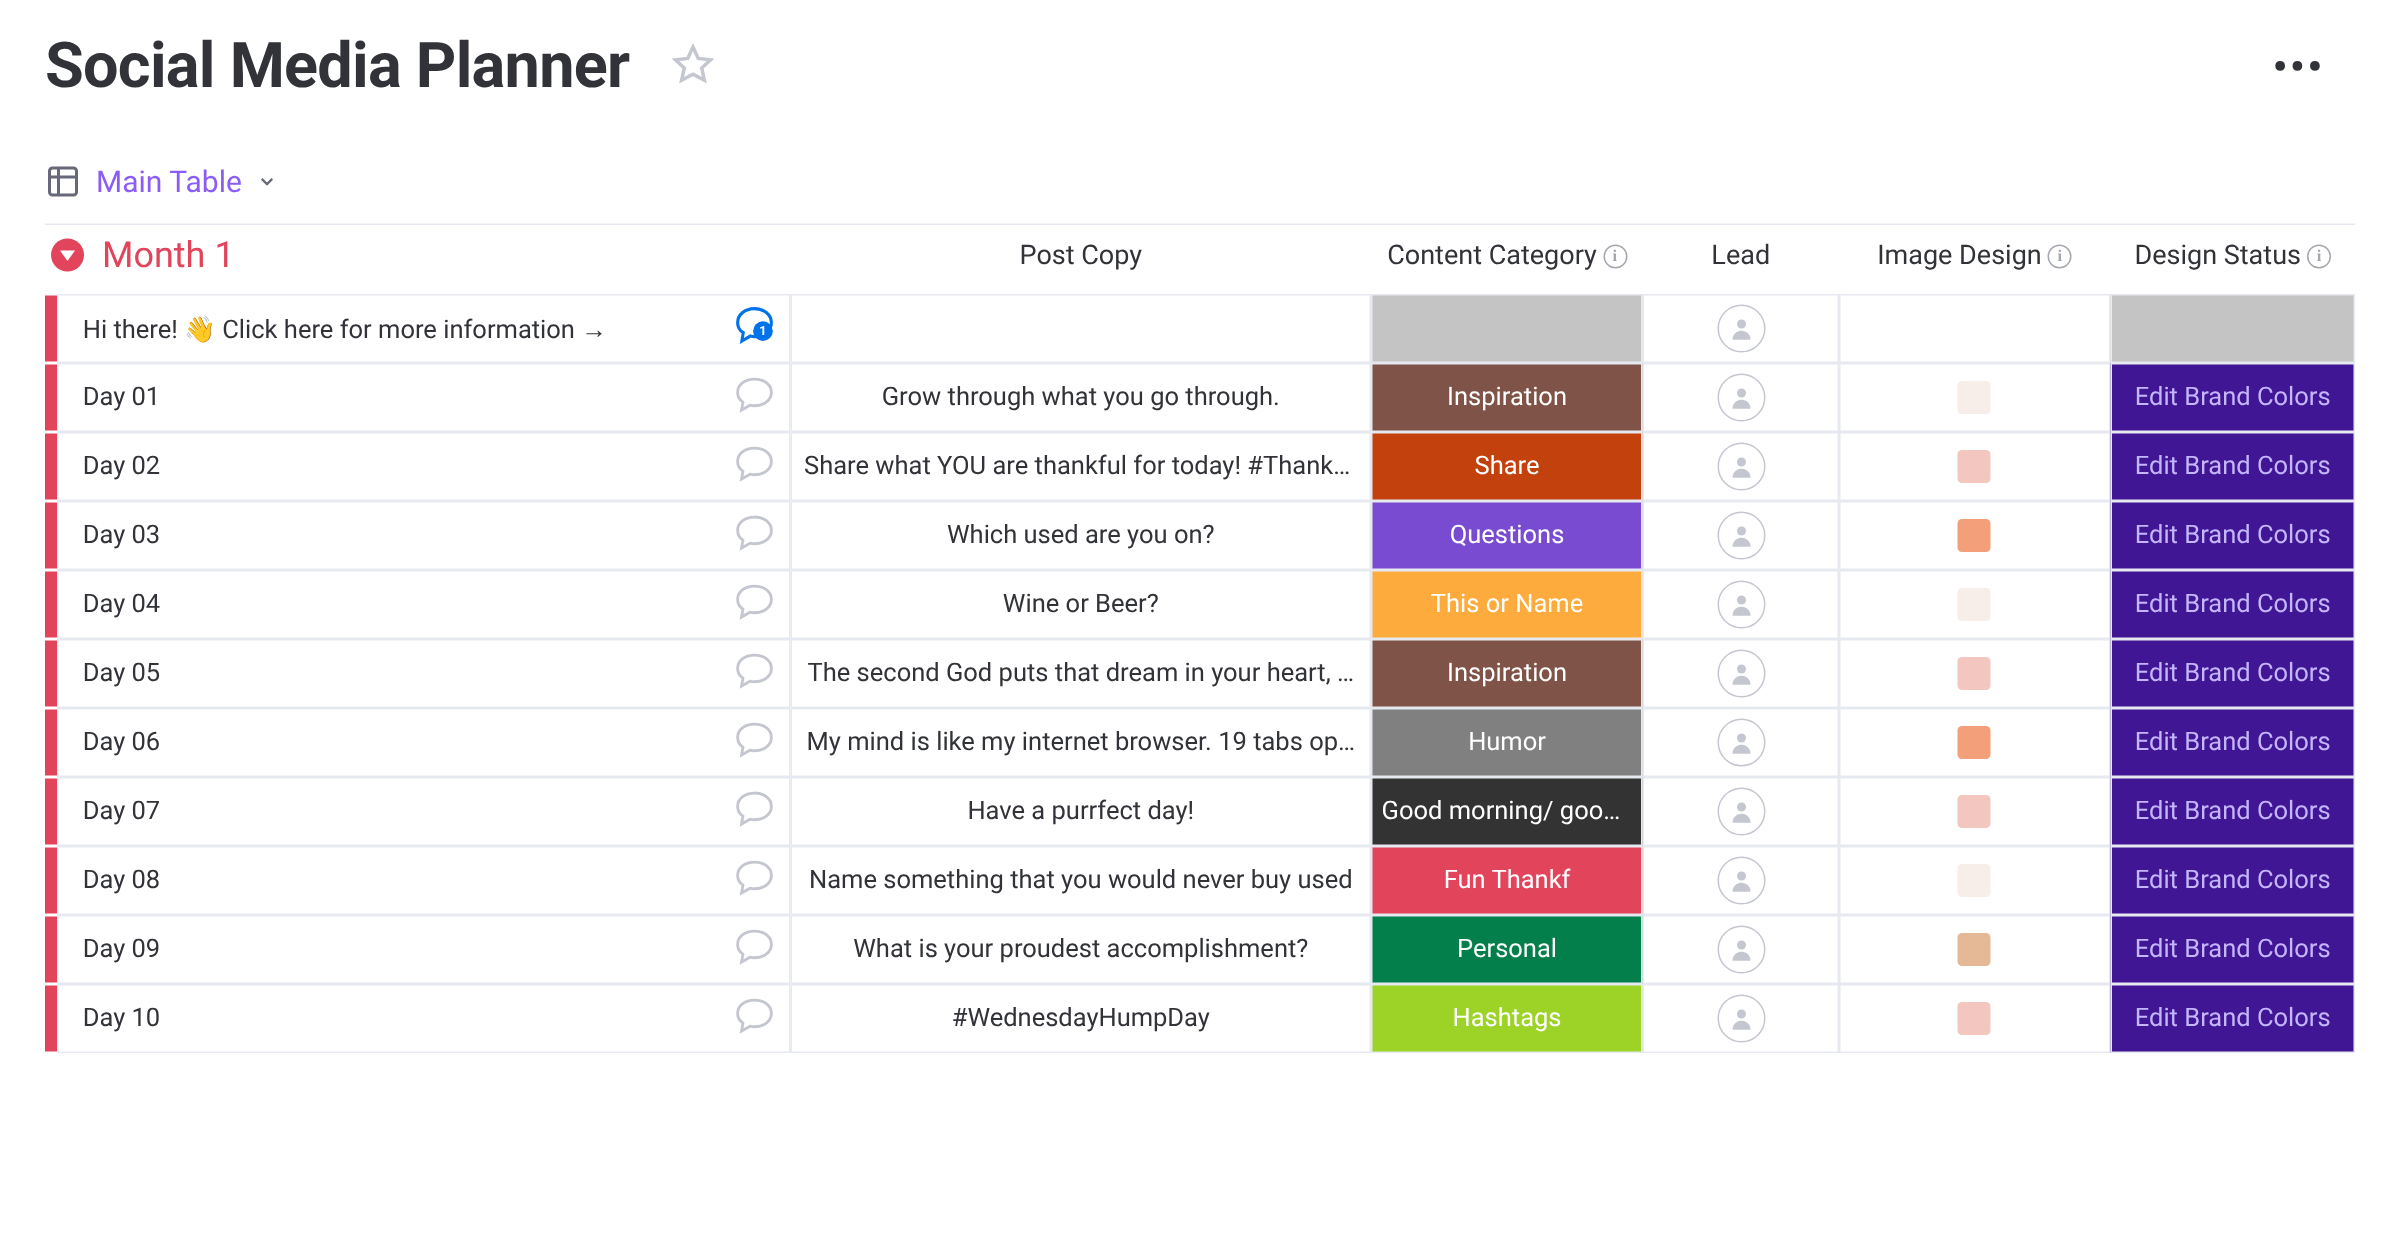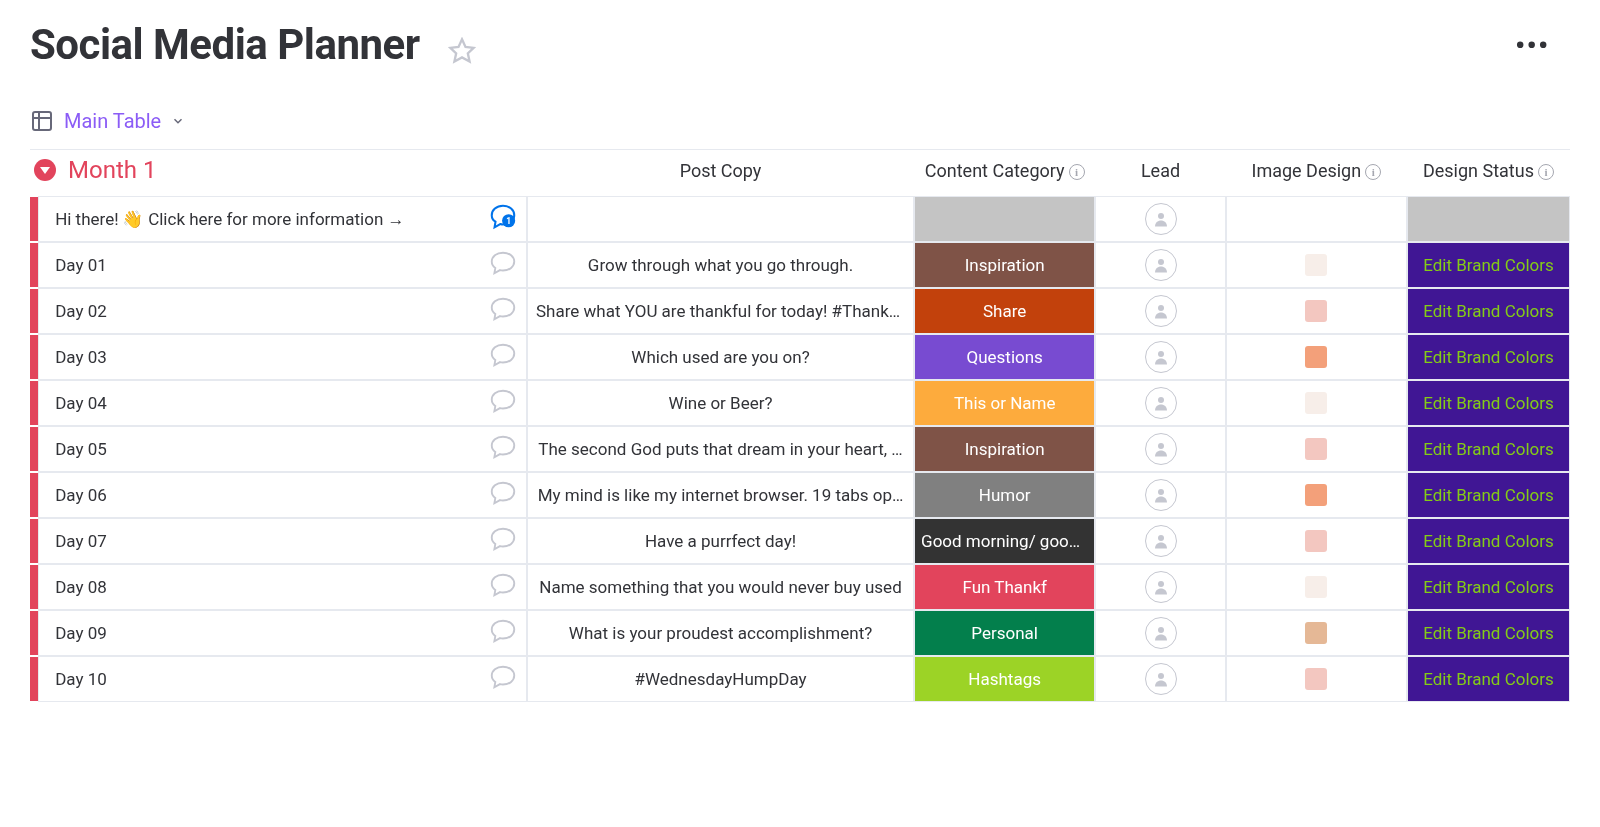--- a/index.html
+++ b/index.html
@@ -13,21 +13,21 @@
     padding: 20px 30px 0 30px;
   }
   .header {
     display: flex;
     align-items: center;
     justify-content: space-between;
     margin-bottom: 40px;
   }
   .header-left {
     display: flex;
-    align-items: flex-end;
+    align-items: center;
     gap: 28px;
   }
   h1 {
     margin: 0;
     font-size: 42px;
     font-weight: 700;
     letter-spacing: -0.5px;
   }
   .star {
     width: 28px; height: 28px;
@@ -185,21 +185,21 @@
   }
   .thumb {
     display: inline-block;
     width: 22px; height: 22px;
     border-radius: 3px;
     vertical-align: middle;
   }
   .status {
     text-align: center;
     font-size: 17px;
-    color: #84cc16;
+    color: #c4b5fd;
     margin-left: 31px;
   }
 </style>
 </head>
 <body>
 
 <div class="container">
   <div class="header">
     <div class="header-left">
       <h1>Social Media Planner</h1>

